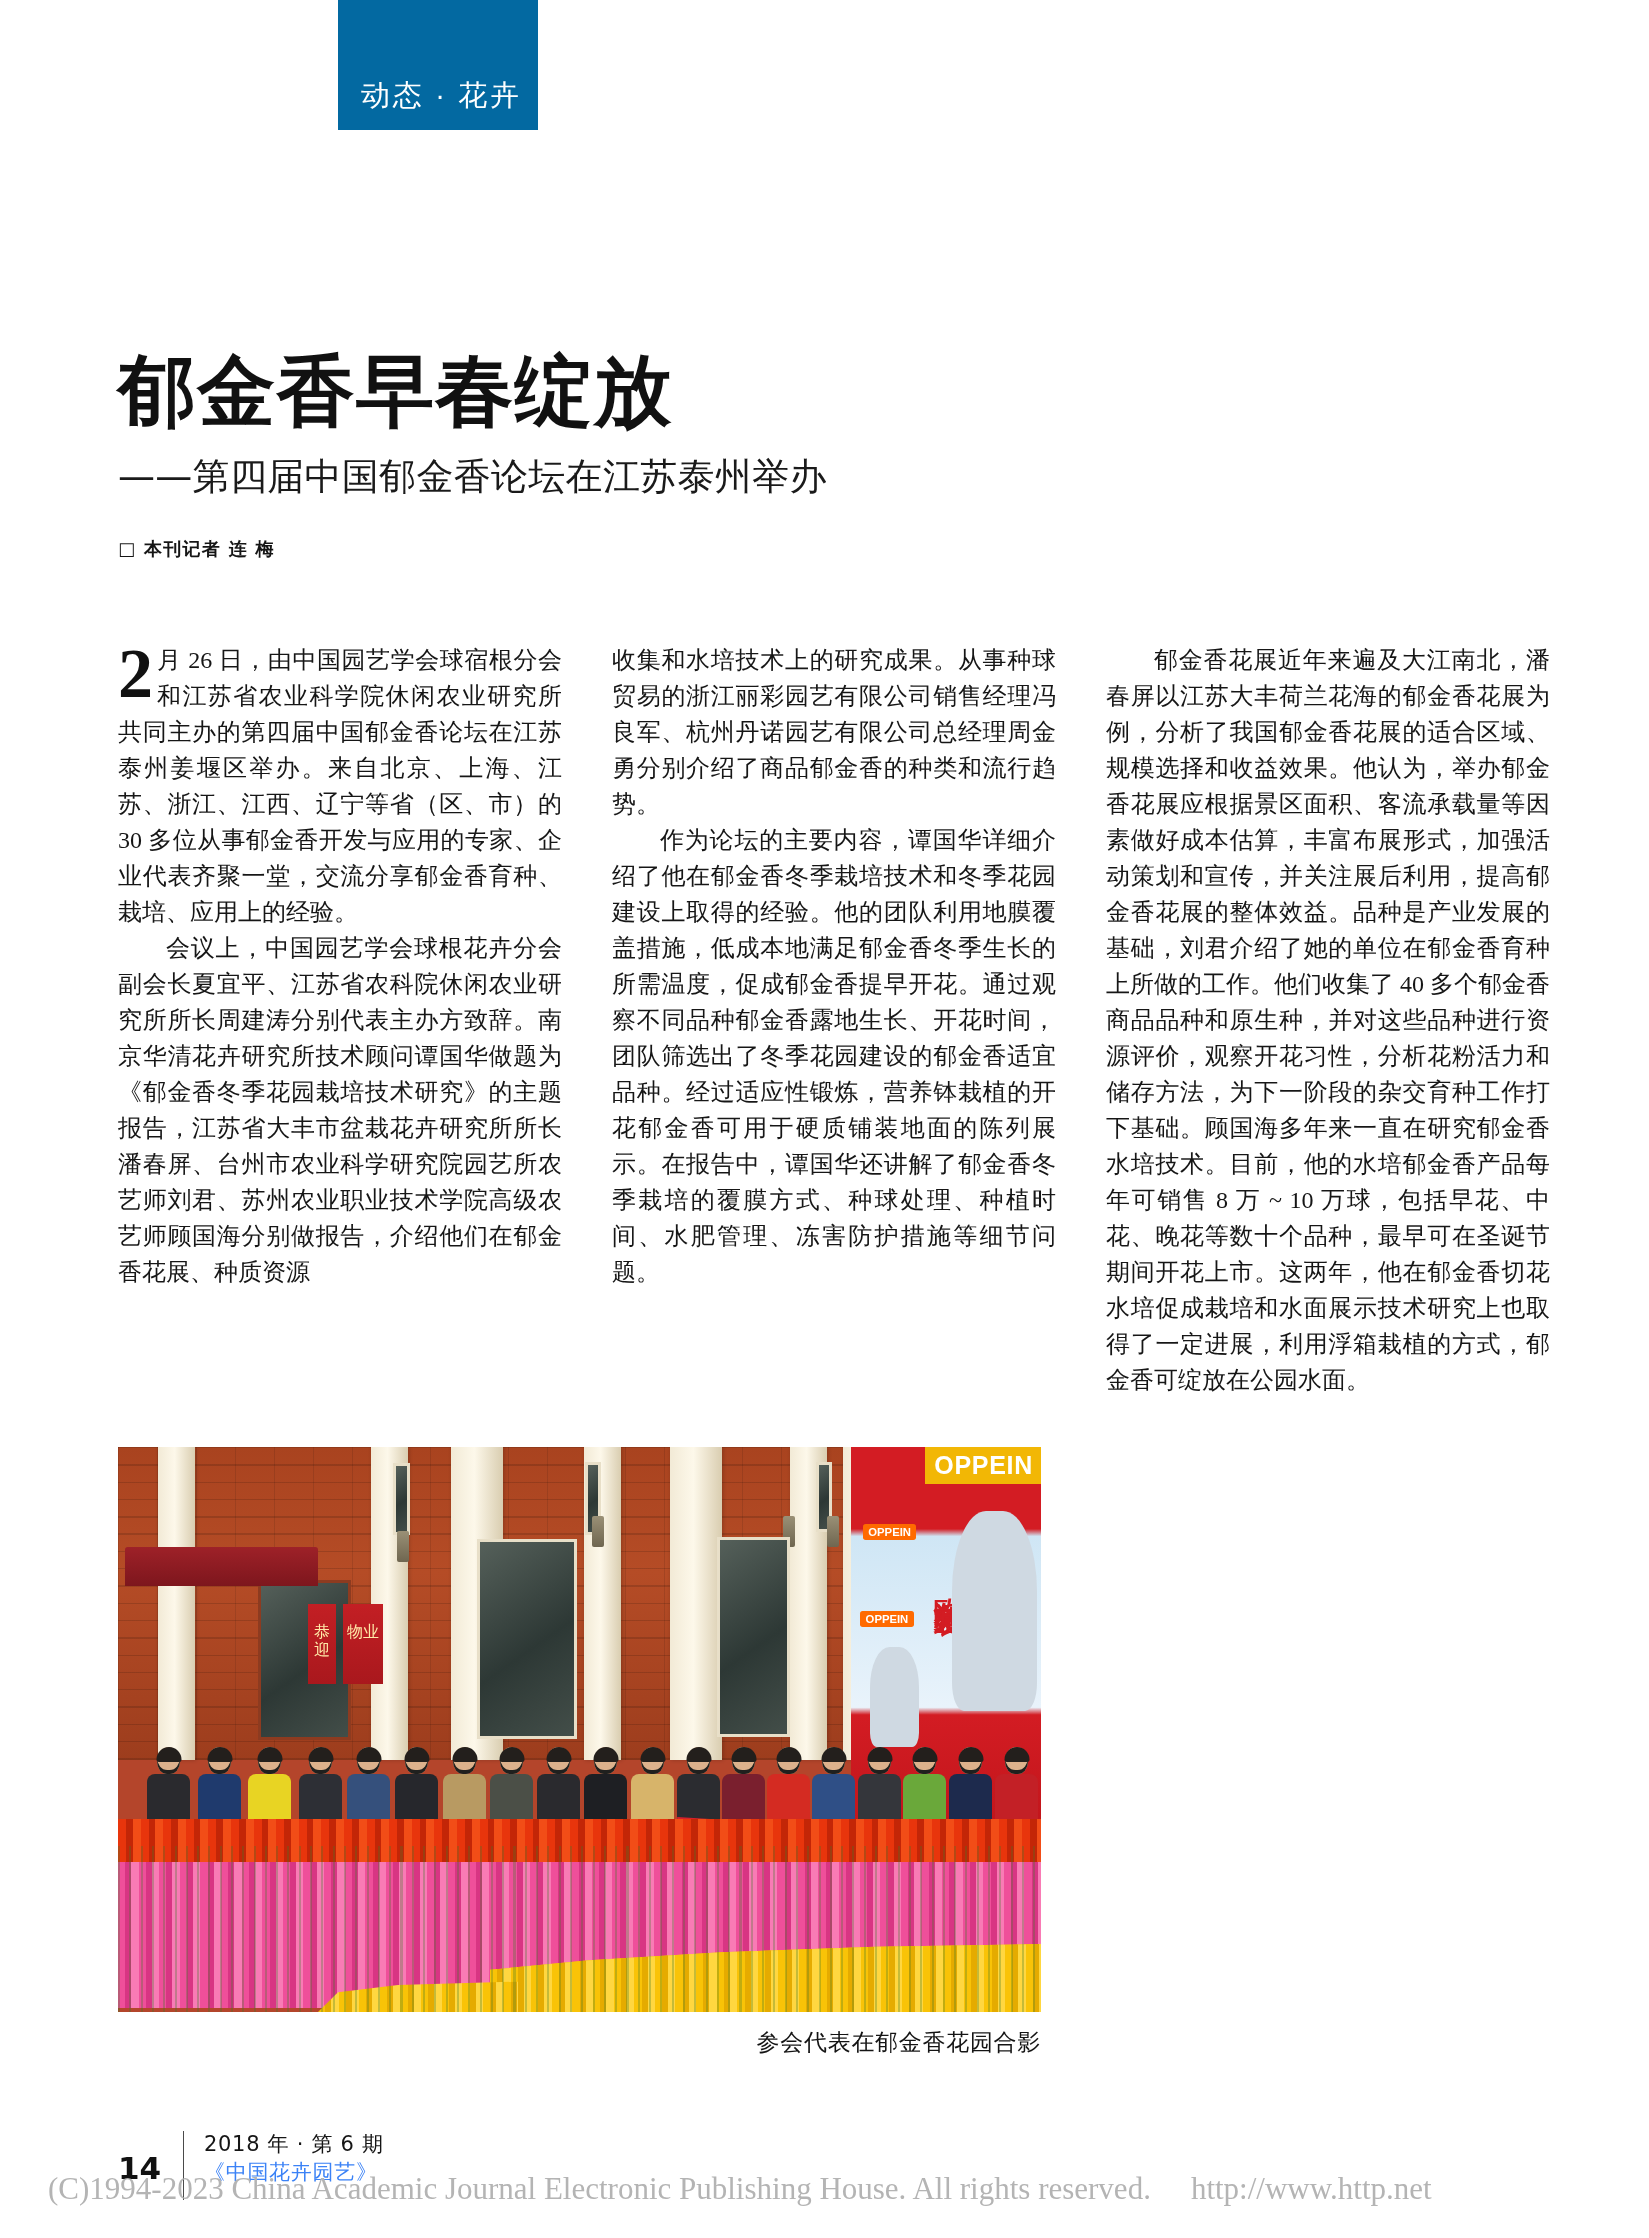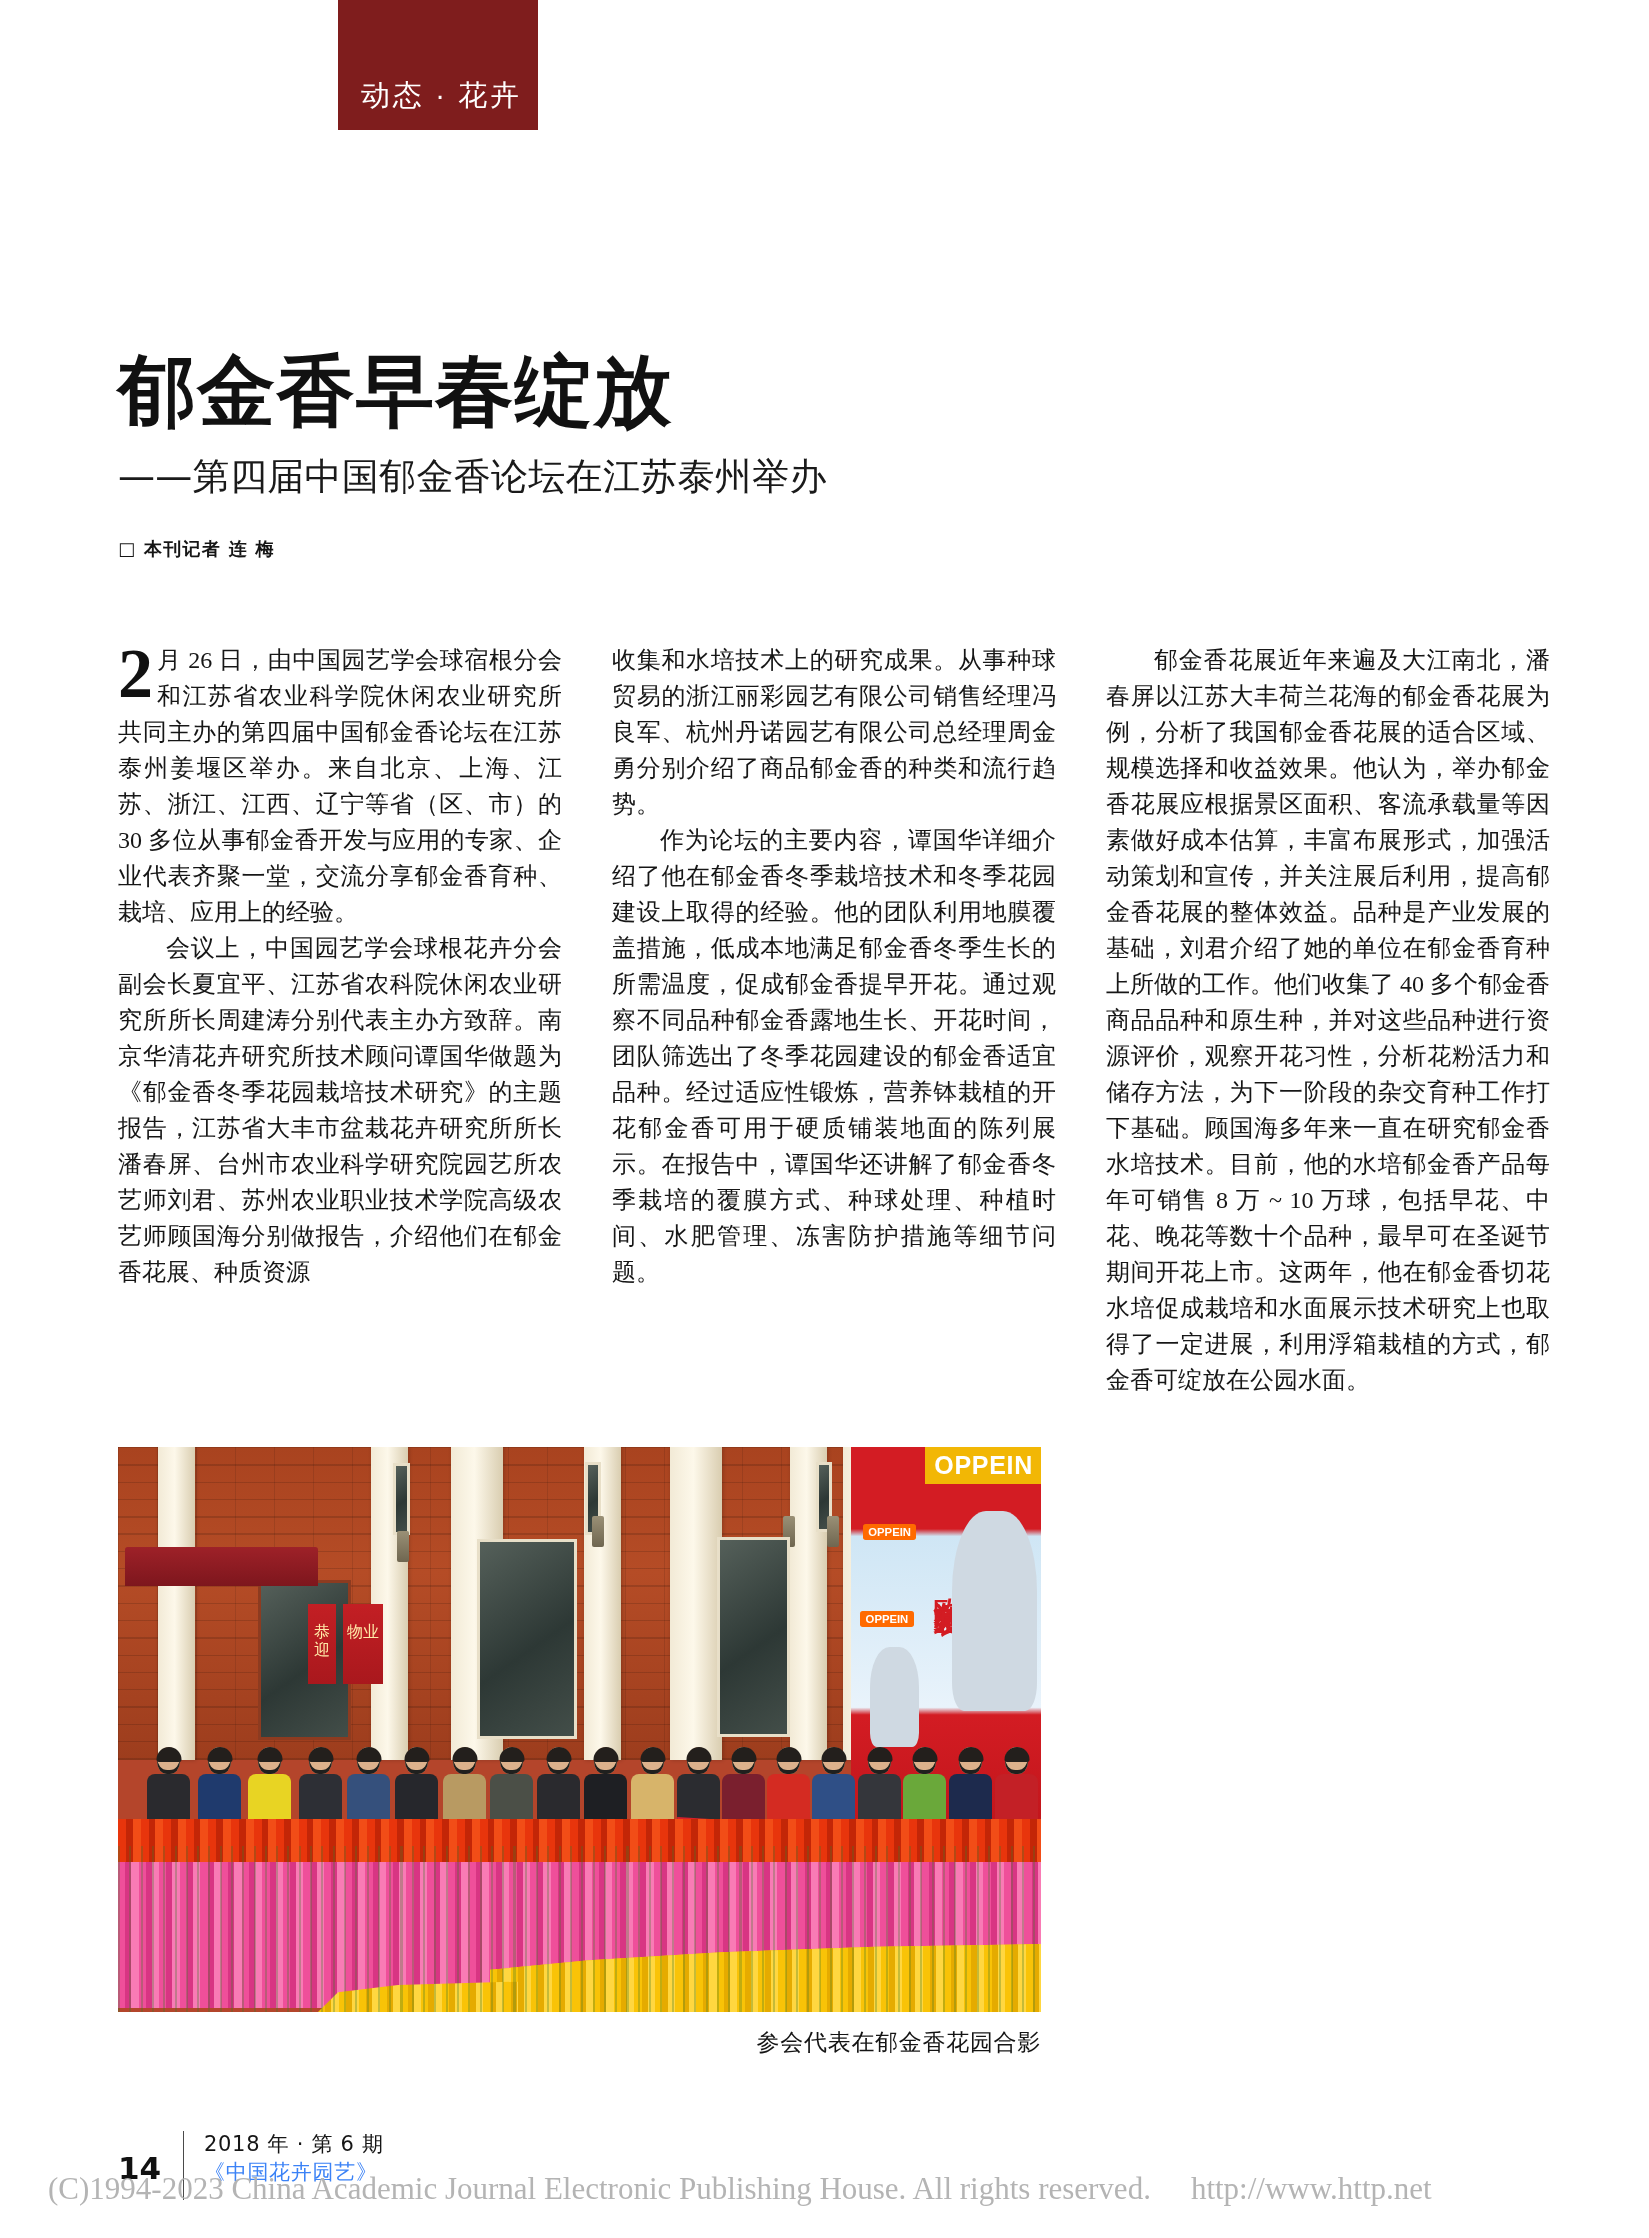--- a/index.html
+++ b/index.html
@@ -18,21 +18,21 @@
     display:flex;align-items:flex-end;justify-content:flex-start;
     color:#ffffff;
     box-sizing:border-box;
   }
   #header-news-box{left:103px;width:188px;background:#cd9570;}
   #header-news-label{
     font-family:"Liberation Sans","DejaVu Sans",sans-serif;
     font-size:33px;font-weight:400;letter-spacing:0.7px;
     padding:0 0 20px 40px;line-height:1;
   }
-  #header-category-box{left:338px;width:200px;background:#7f1d1d;}
+  #header-category-box{left:338px;width:200px;background:#0369a1;}
   #header-category-label{
     font-family:"Liberation Sans","DejaVu Sans",sans-serif;
     font-size:29px;font-weight:400;letter-spacing:2.7px;
     padding:0 0 20px 23px;line-height:1;
   }
 
   
   #title-block{position:absolute;left:118px;top:351px;width:1430px;}
   #article-title{
     font-family:"DejaVu Sans","Liberation Sans",sans-serif;

